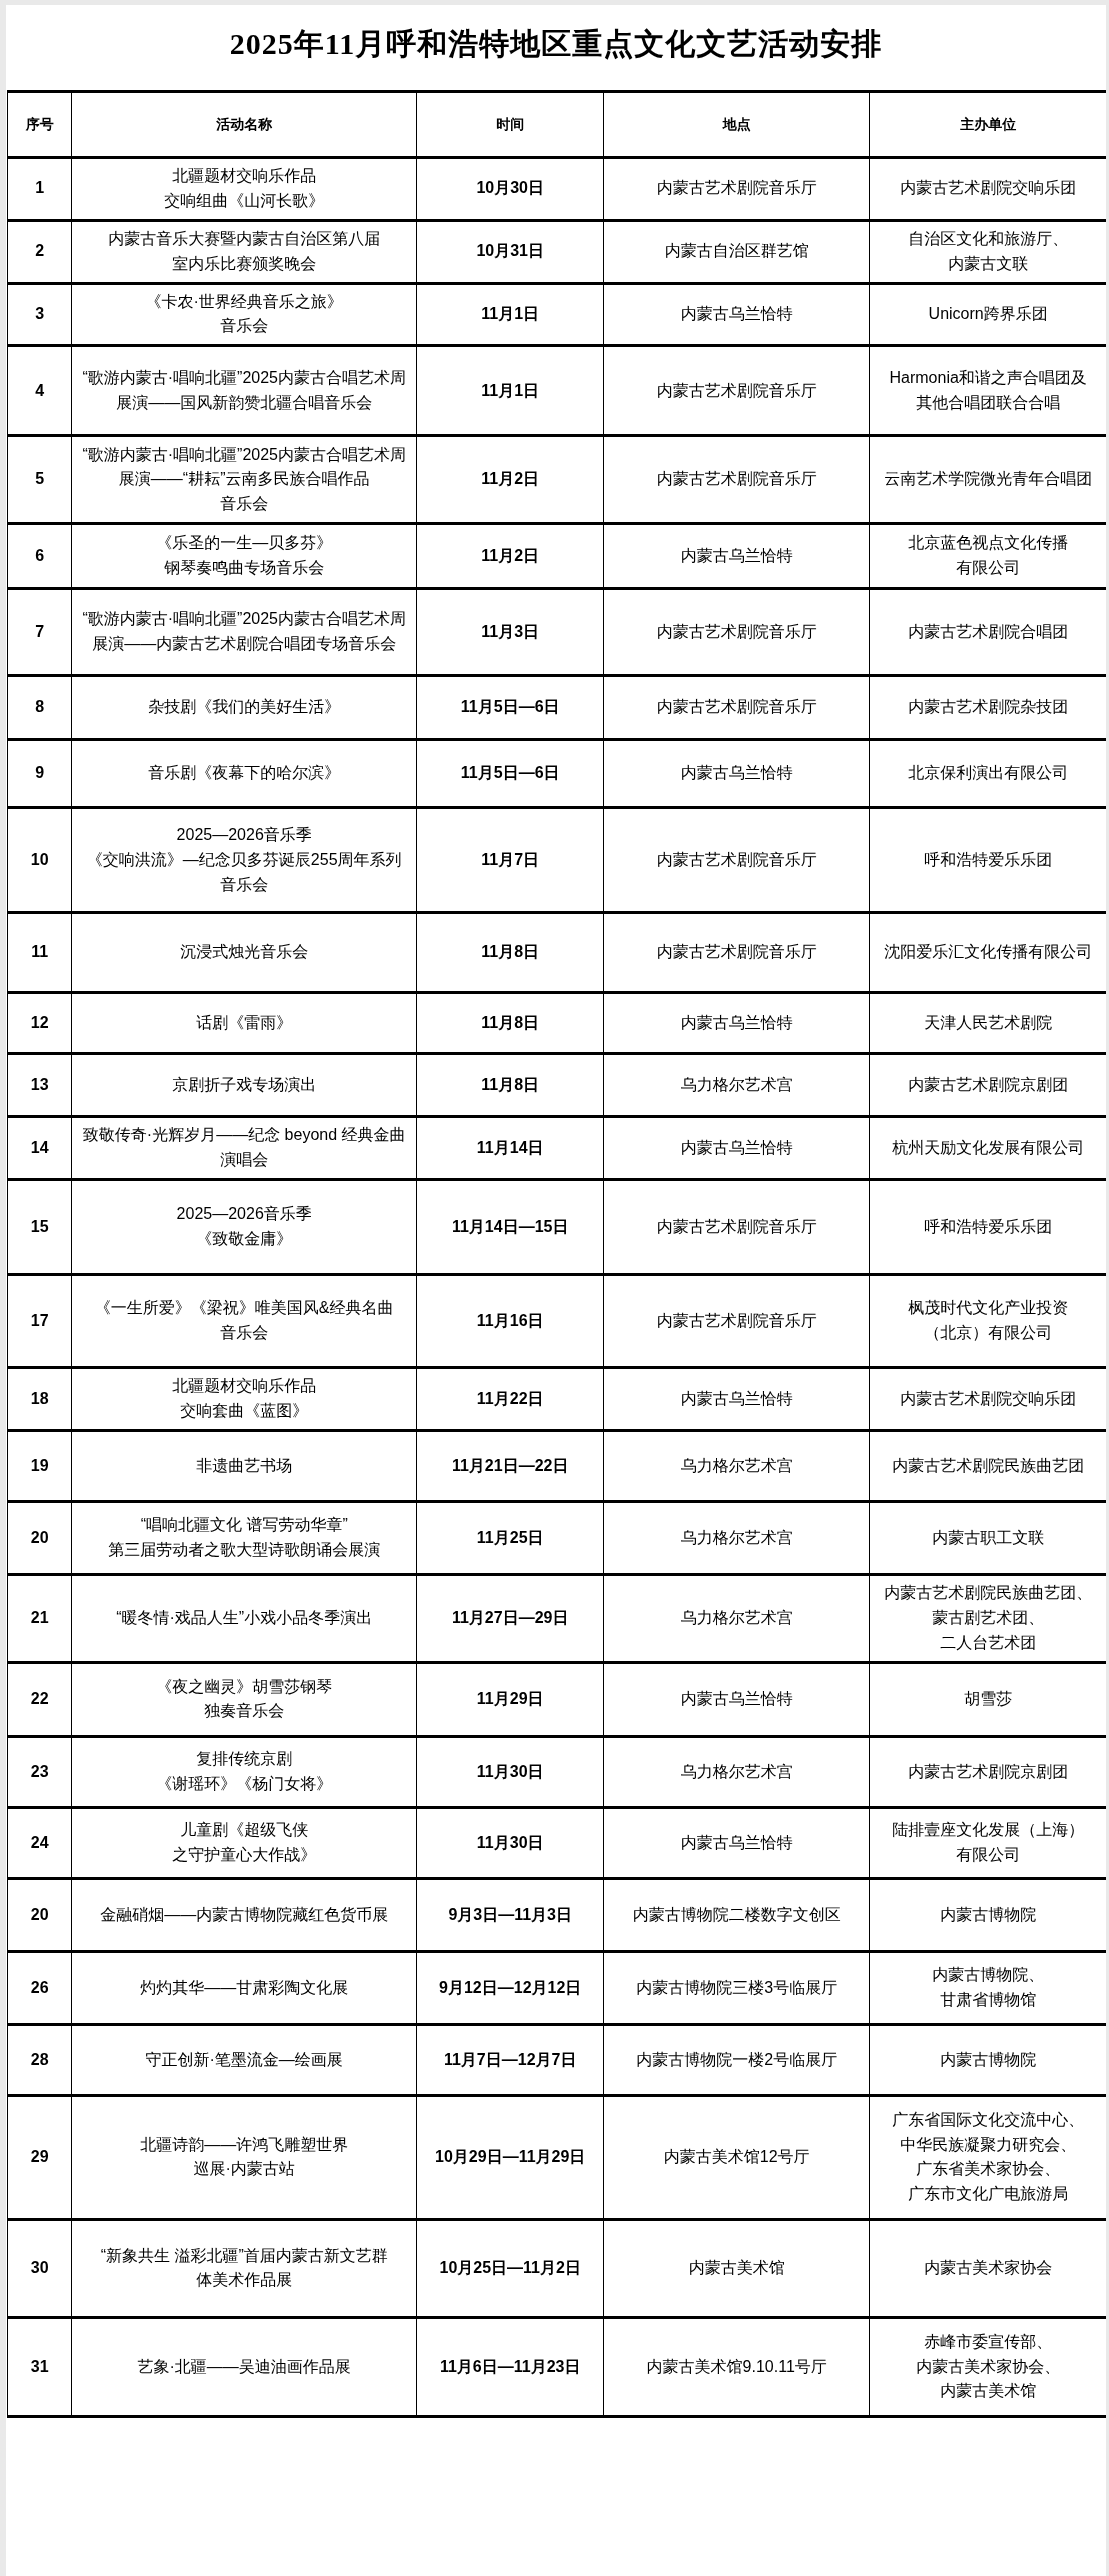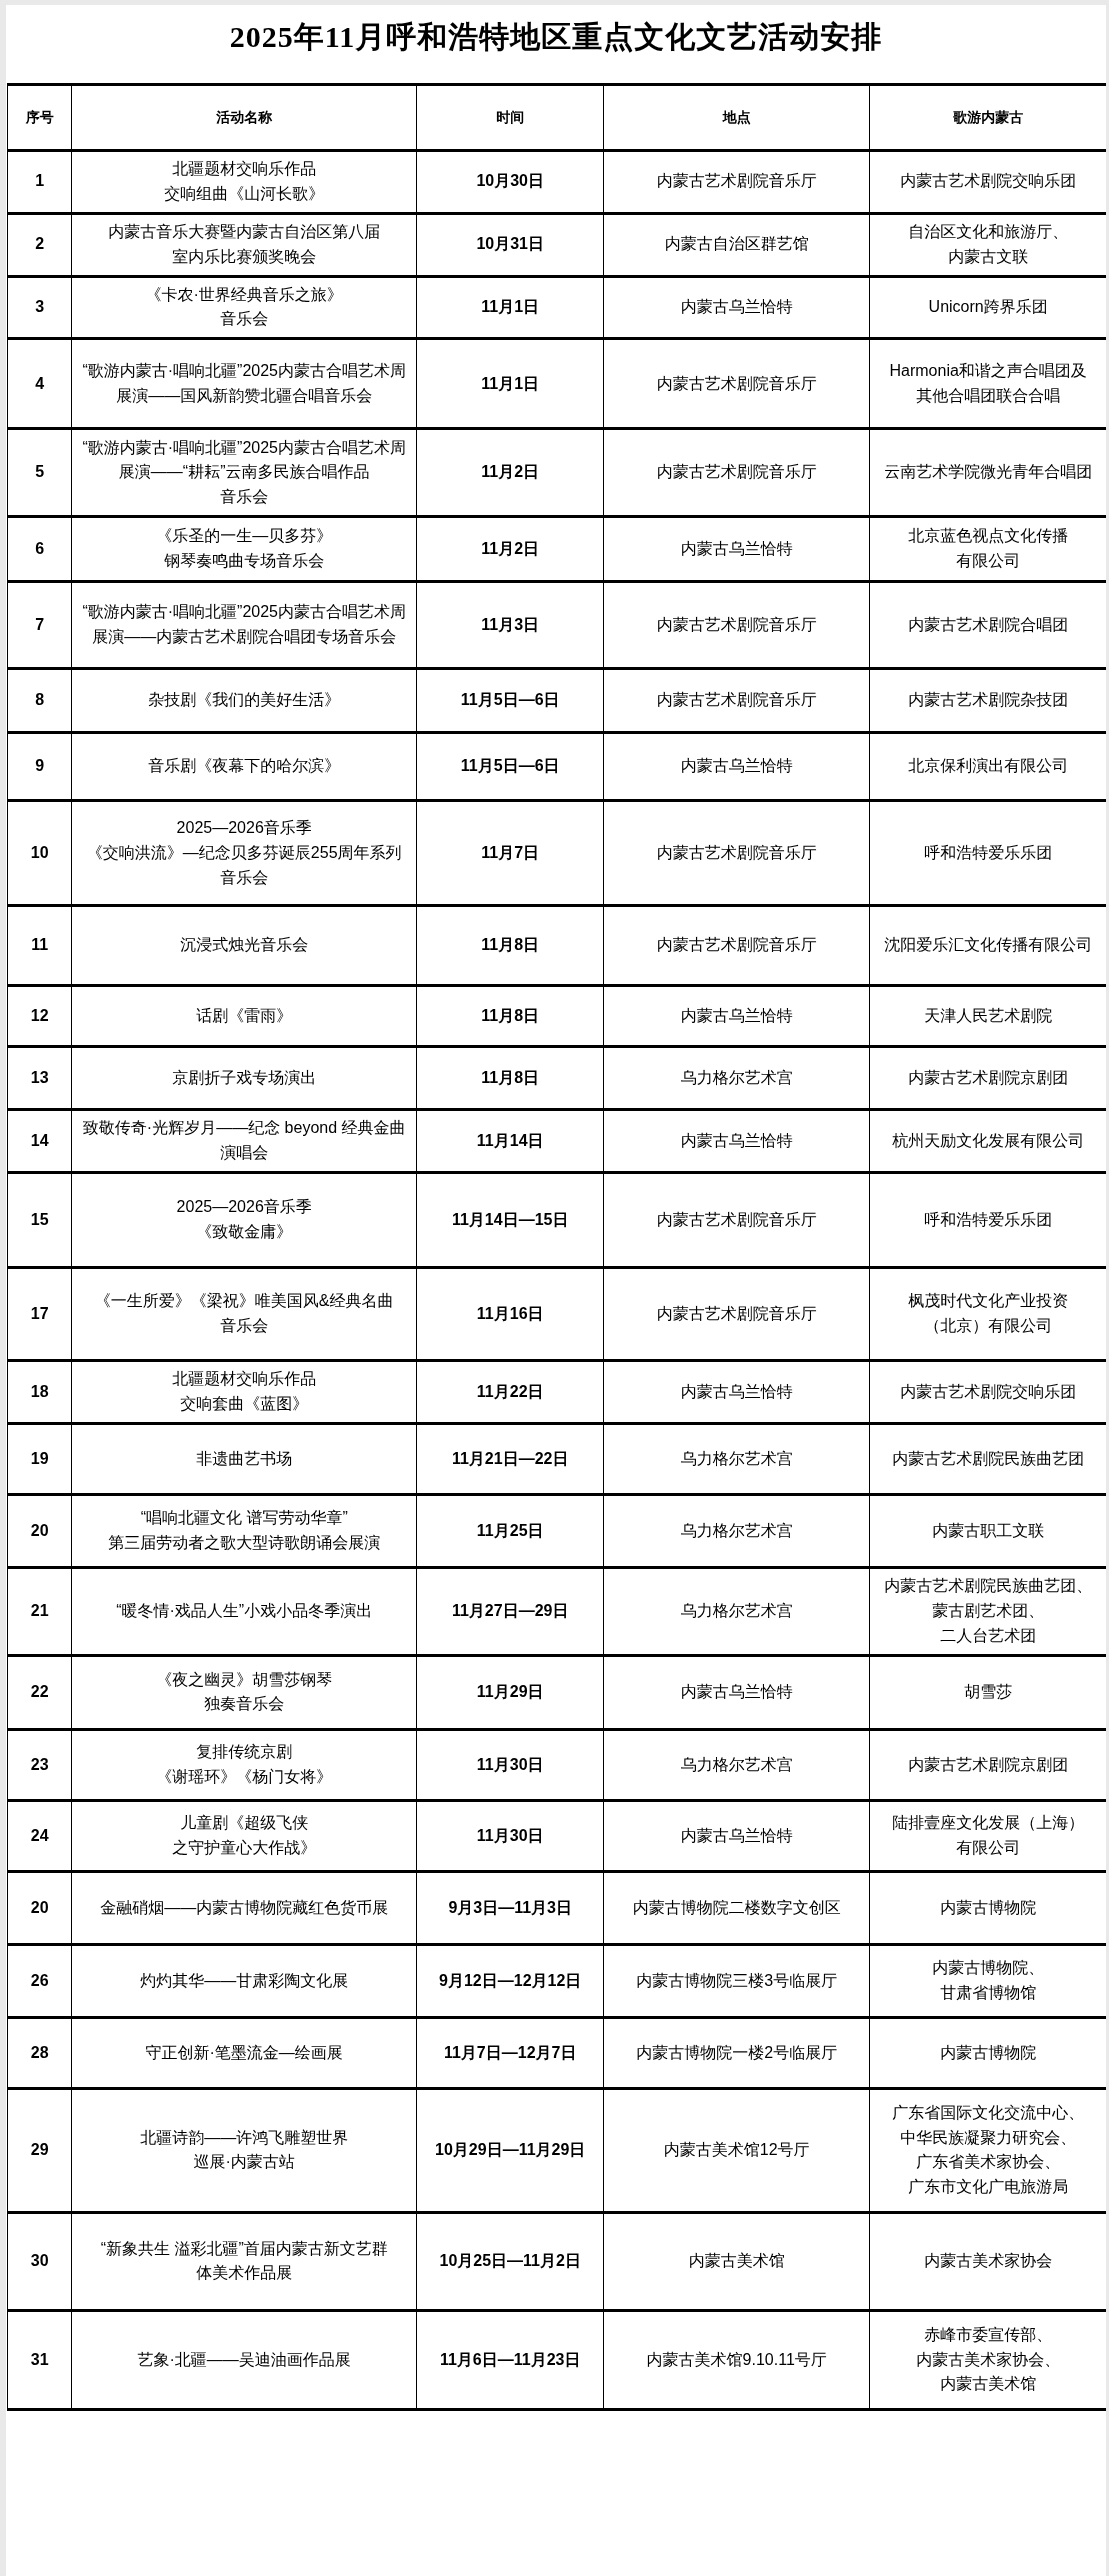--- a/index.html
+++ b/index.html
@@ -13,21 +13,21 @@
     background:#ffffff;
     margin:5.2px 4.1px 0 6.2px;
     min-height:3264px;
     overflow:hidden;
   }
   .doc-title{
     font-size:30px;
     font-weight:800;
     text-align:center;
     letter-spacing:1px;
-    padding:12px 0 25px 0;
+    padding:19px 0 25px 0;
     margin:0;
     font-family:"Liberation Serif","DejaVu Serif",serif;
   }
   table.schedule{
     border-collapse:collapse;
     table-layout:fixed;
     width:1098px;
     margin:0 auto 0 1px;
     background:#fff;
   }
@@ -73,21 +73,21 @@
         <col class="c-time">
         <col class="c-venue">
         <col class="c-org">
     </colgroup>
     <thead>
       <tr>
         <th>序号</th>
         <th>活动名称</th>
         <th>时间</th>
         <th>地点</th>
-        <th>歌游内蒙古</th>
+        <th>主办单位</th>
       </tr>
     </thead>
     <tbody id="schedule-body">
         <tr style="height: 52px;">
           <td class="cell-no">1</td>
           <td class="cell-name">北疆题材交响乐作品
 交响组曲《山河长歌》</td>
           <td class="cell-time">10月30日</td>
           <td class="cell-venue">内蒙古艺术剧院音乐厅</td>
           <td class="cell-org">内蒙古艺术剧院交响乐团</td>

